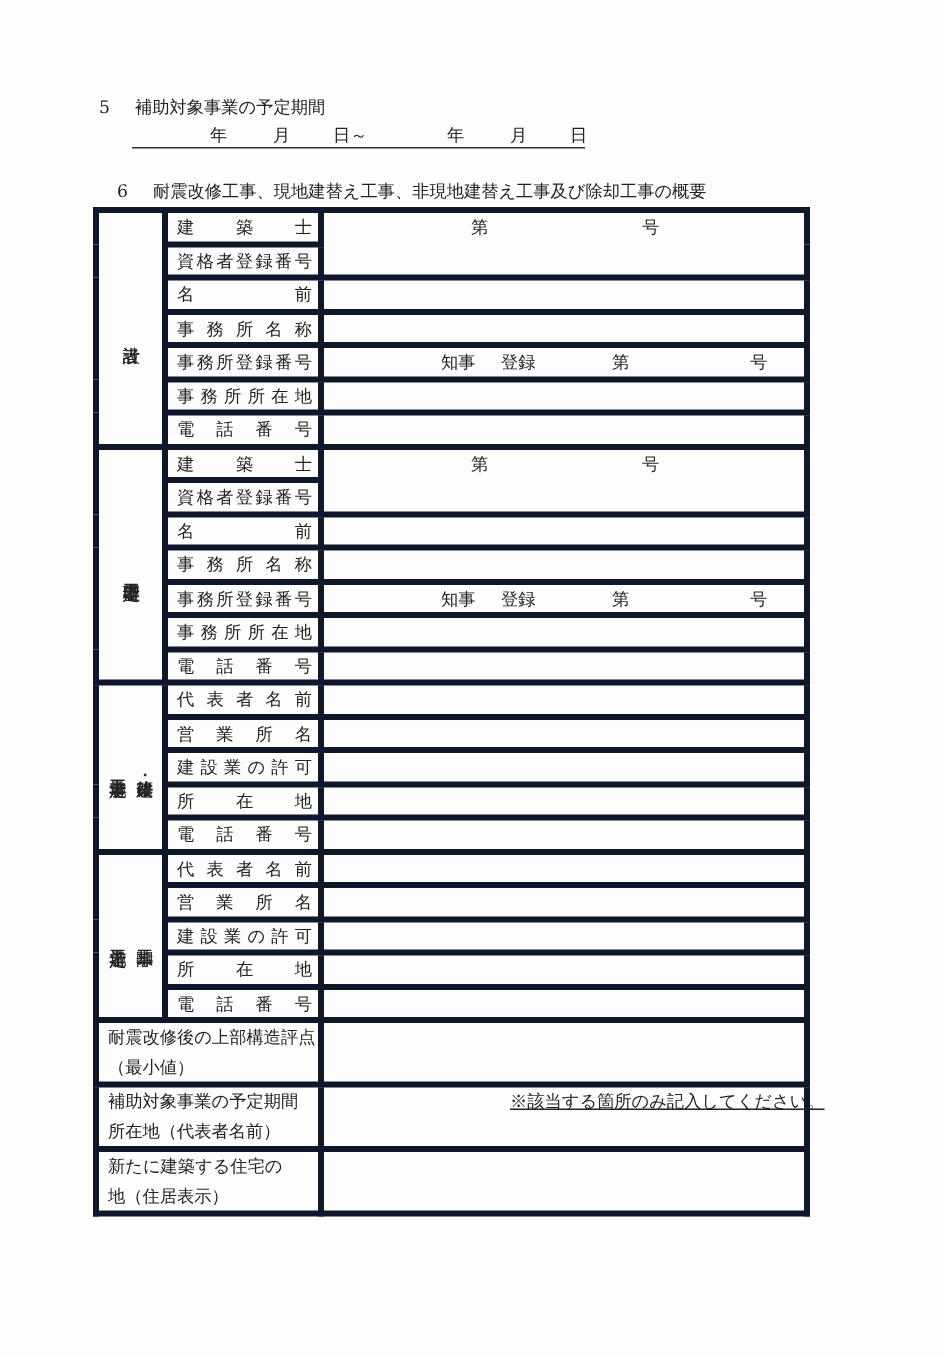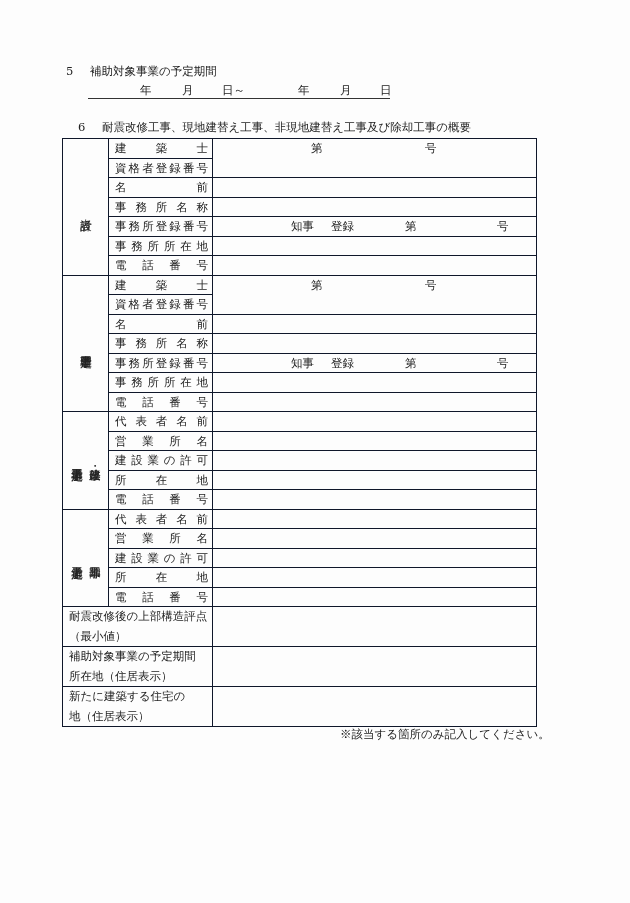--- a/index.html
+++ b/index.html
@@ -5,31 +5,31 @@
   html, body { margin:0; padding:0; background:#fdfdfd; }
   body { width:630px; height:903px; position:relative; overflow:hidden;
          font-family:"DejaVu Serif","Liberation Serif",serif; color:#222; font-size:11.5px; }
   .sec5 { position:absolute; left:66px; top:64px; }
   .sec5 .num { display:inline-block; width:24px; }
   .period { position:absolute; left:88px; top:82px; width:302px; height:16px; border-bottom:1px solid #333; }
   .period span { position:absolute; top:1px; }
   .sec6 { position:absolute; left:66px; top:120px;margin-left:12px; }
   .sec6 .num { display:inline-block; width:24px; }
   table { position:absolute; left:62px; top:138px; border-collapse:collapse; table-layout:fixed; width:474px; }
-  td { border:1px solid #0f172a; padding:0 4px; height:18.5px; line-height:18.5px; vertical-align:middle; white-space:nowrap; overflow:hidden; }
+  td { border:4px solid #0f172a; padding:0 4px; height:18.5px; line-height:18.5px; vertical-align:middle; white-space:nowrap; overflow:hidden; }
   col.c1 { width:46px; } col.c2 { width:104px; } col.c3 { width:324px; }
   .lbl { text-align:justify; text-align-last:justify; padding:0 4px 0 6px; }
   .grp { text-align:center; line-height:13px; padding:0; }
   .vert { writing-mode:vertical-rl; text-orientation:upright; display:inline-block; letter-spacing:0; line-height:13px; }
   .grp2 { display:flex; justify-content:center; gap:5px; align-items:center; }
   .grp2 .vert { margin:0; }
   .reg { position:relative; }
   .reg span { position:absolute; top:0; }
   .wide { padding:0 4px 0 6px; line-height:19.5px; }
-  .note { position:absolute; left:340px; top:727px; font-size:11.5px; }
+  .note { position:absolute; left:340px; top:727px; font-size:11.5px;text-decoration:underline; }
 </style>
 </head>
 <body>
 
 <div class="sec5">
   <span class="num">5</span><span>補助対象事業の予定期間</span>
 </div>
 <div class="period">
   <span style="left:52px">年</span>
   <span style="left:94px">月</span>
@@ -182,21 +182,21 @@
   <tr>
     <td colspan="2" class="wide">
           <div>耐震改修後の上部構造評点</div>
           <div>（最小値）</div>
         </td>
     <td></td>
   </tr>
   <tr>
     <td colspan="2" class="wide">
           <div>補助対象事業の予定期間</div>
-          <div>所在地（住居表示）</div>
+          <div>所在地（代表者名前）</div>
         </td>
     <td></td>
   </tr>
   <tr>
     <td colspan="2" class="wide">
           <div>新たに建築する住宅の</div>
           <div>地（住居表示）</div>
         </td>
     <td></td>
   </tr>

